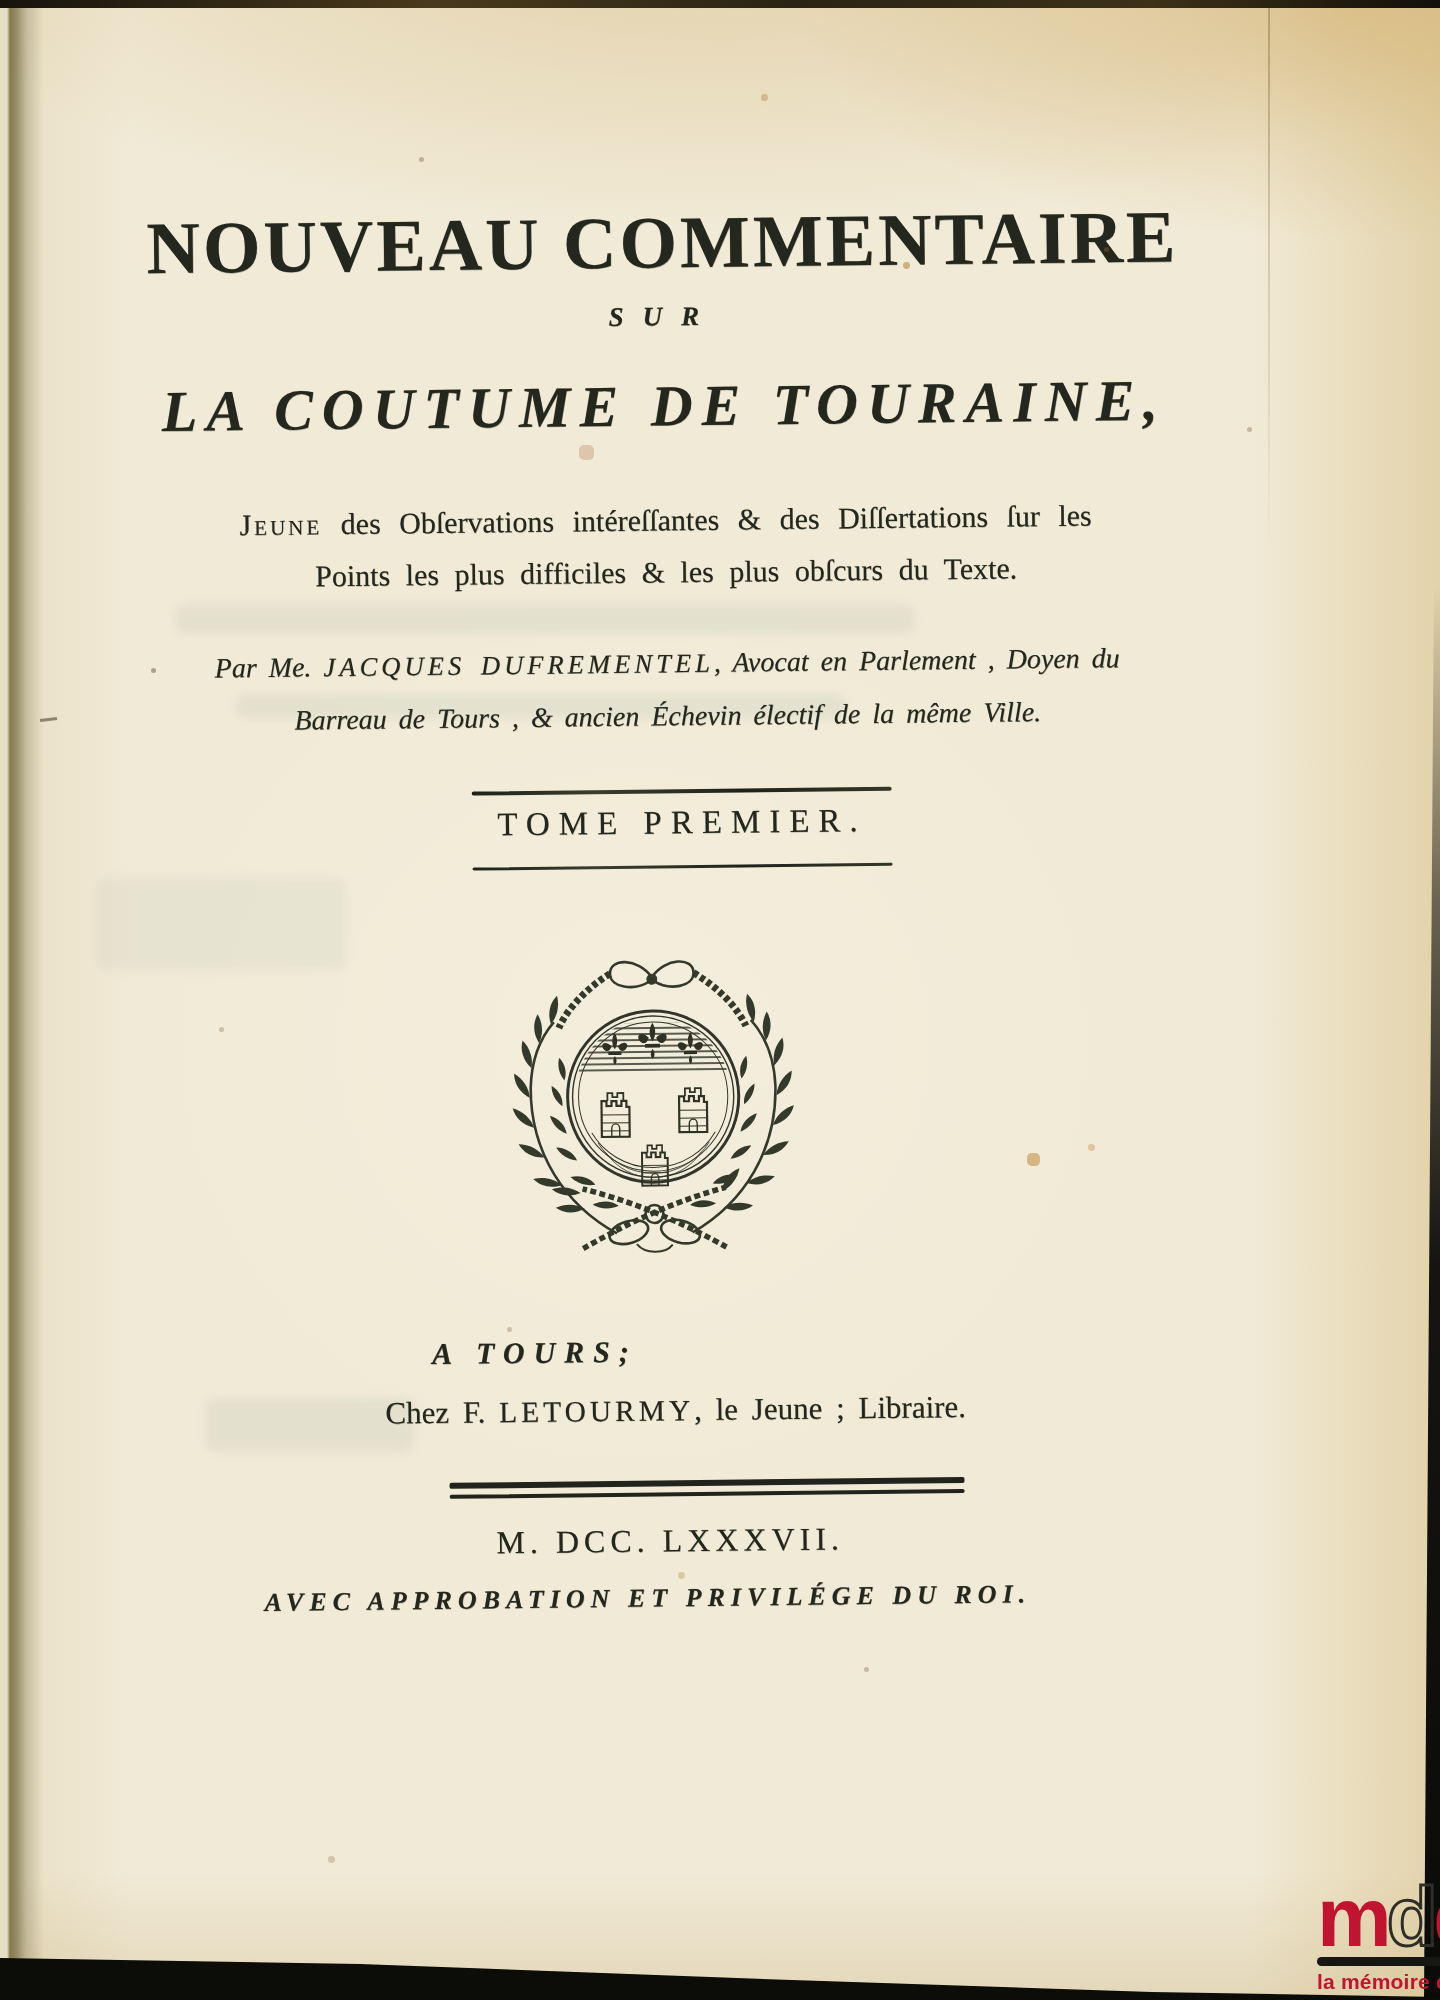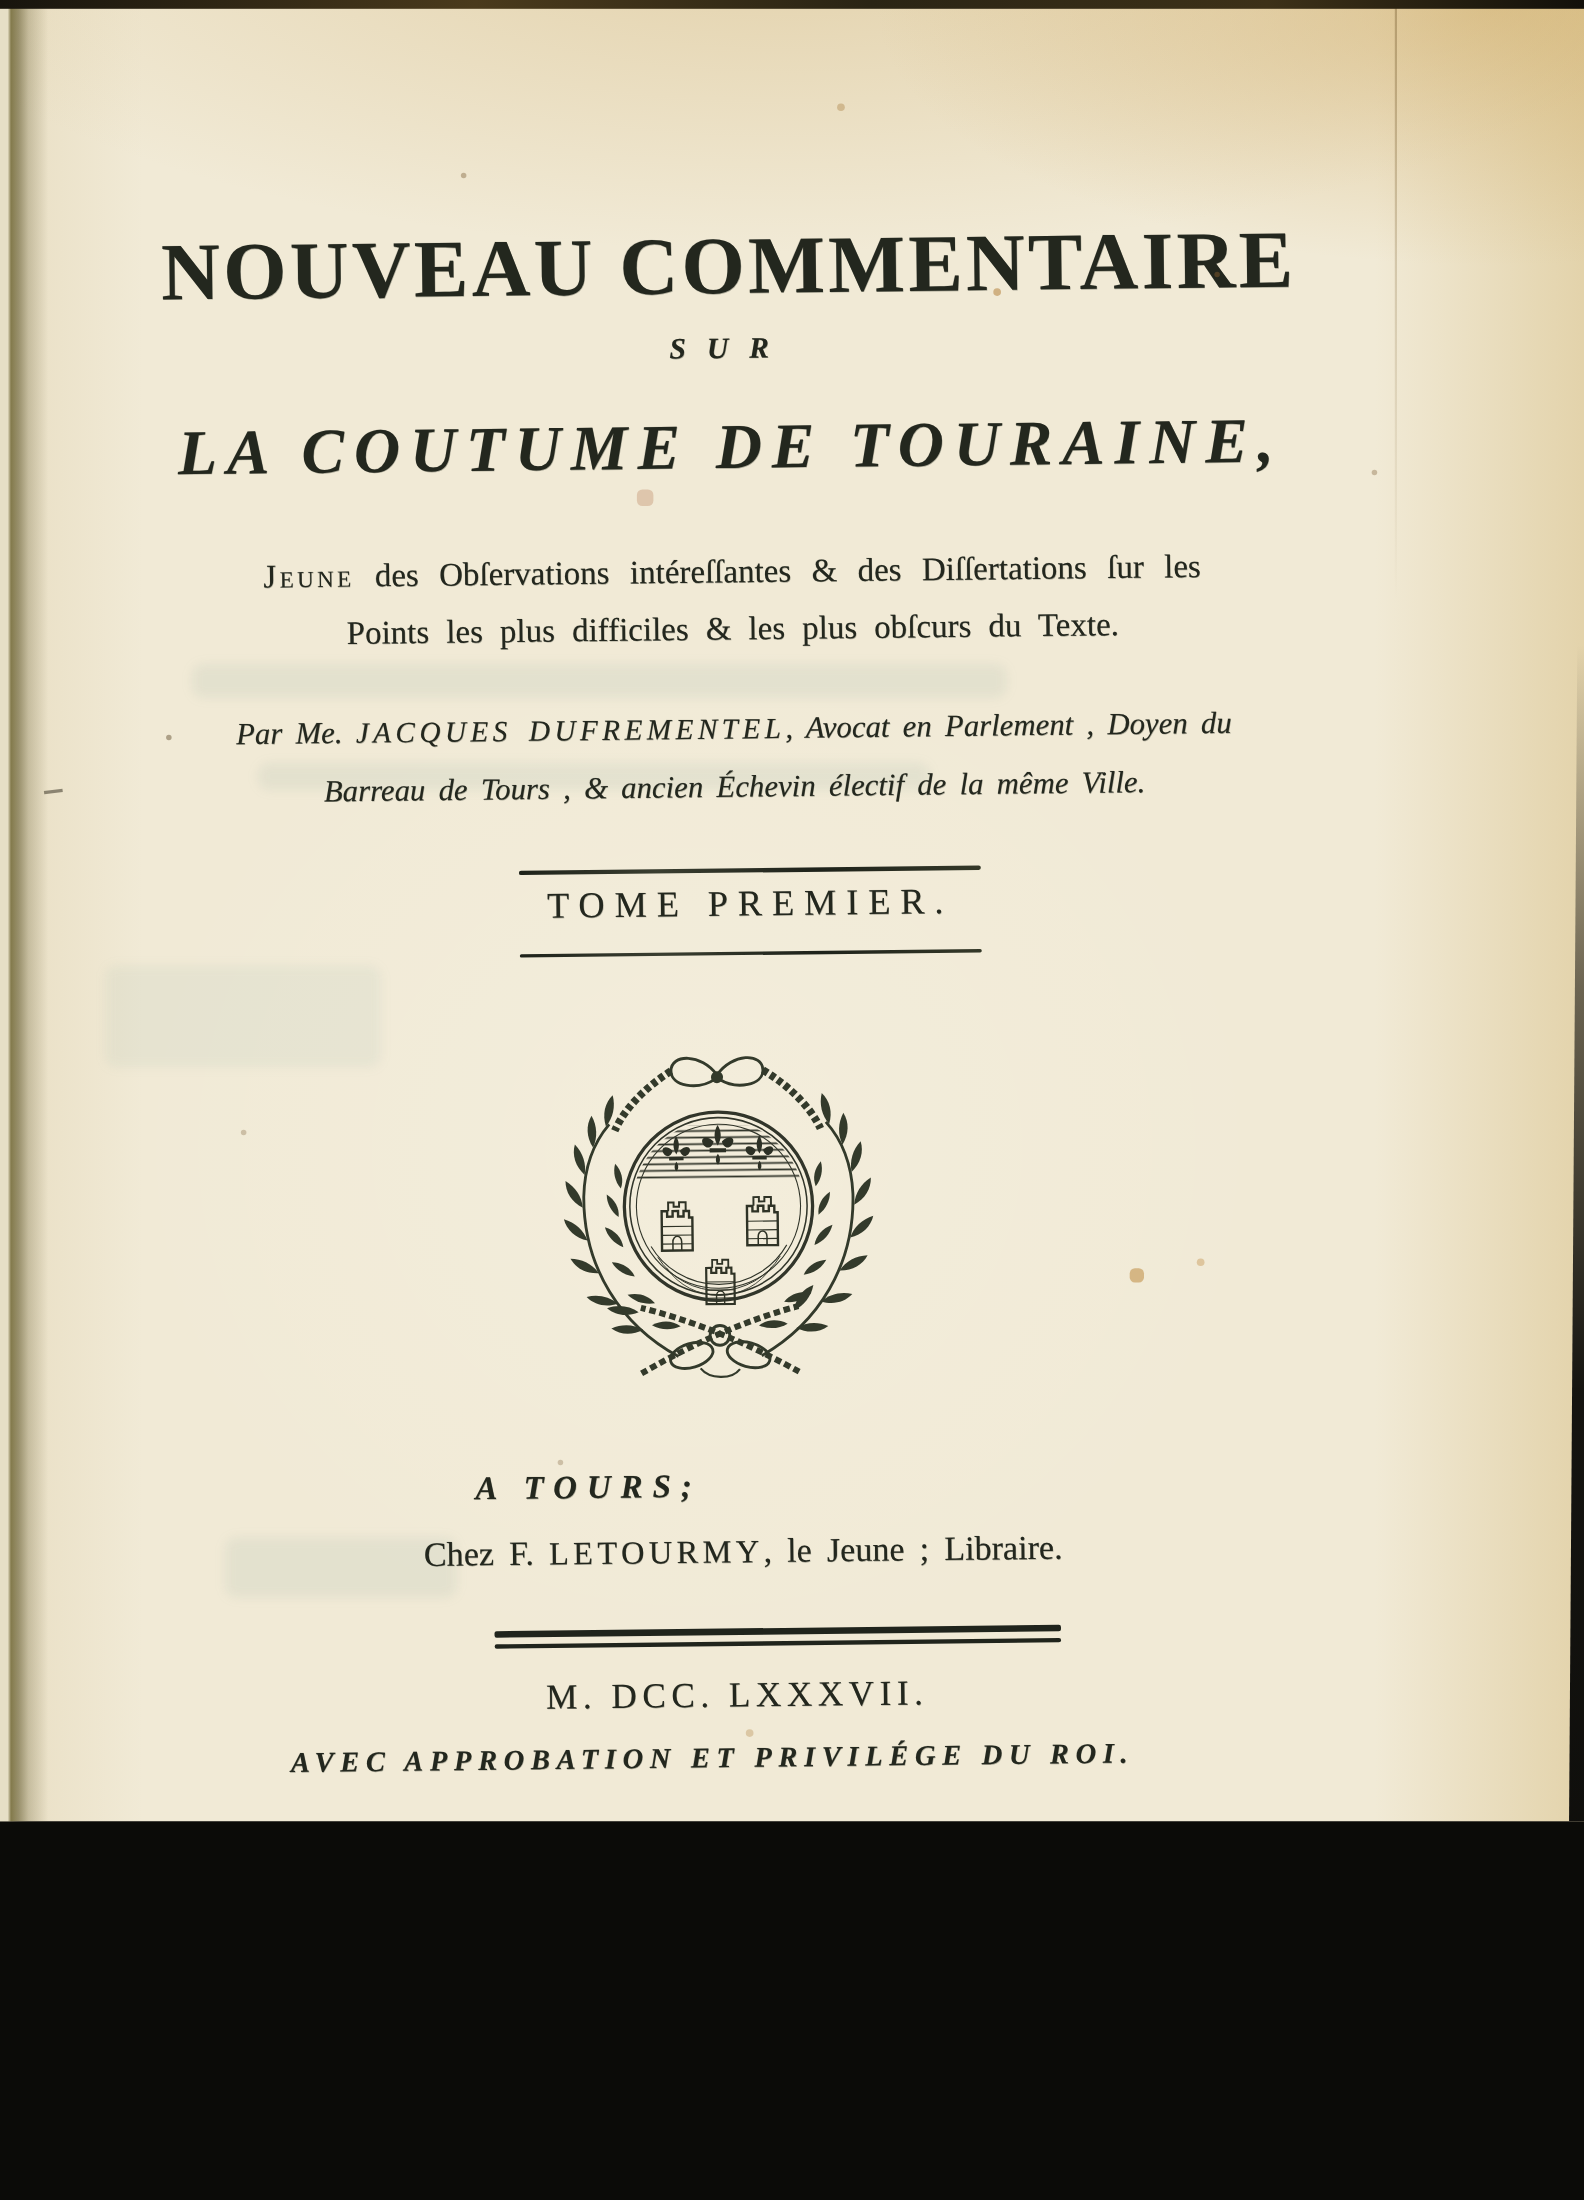--- a/index.html
+++ b/index.html
@@ -1,16 +1,16 @@
 <!DOCTYPE html>
 <html><head>
 <meta charset="utf-8">
 <style>
   html,body{margin:0;padding:0;background:#0b0b08;}
-  .scene{position:relative;width:1440px;height:1656px;overflow:hidden;
+  .scene{position:relative;width:1440px;height:2000px;overflow:hidden;
          font-family:"Liberation Serif","DejaVu Serif",serif;background:#0b0b08;}
 
   
   .top-edge{position:absolute;left:0;top:0;width:1440px;height:8px;z-index:20;
     background:linear-gradient(90deg,#17140d,#4a3a1c 30%,#2a2414 55%,#3d3118 80%,#12100a);}
   .page{position:absolute;left:0;top:6px;width:1440px;height:1994px;background:#f1ead6;}
   .tint{position:absolute;inset:0;pointer-events:none;background:
     radial-gradient(900px 380px at 94% 0%, rgba(205,166,92,.50), rgba(205,166,92,0) 62%),
     radial-gradient(1300px 460px at 50% -80px, rgba(203,168,98,.40), rgba(203,168,98,0) 66%),
     linear-gradient(270deg, rgba(206,176,106,.40) 0px, rgba(206,176,106,0) 190px),

